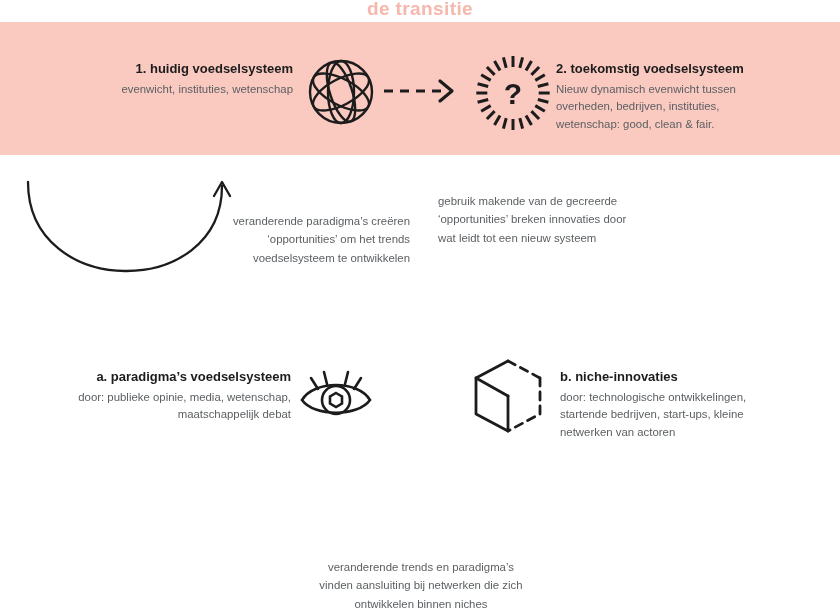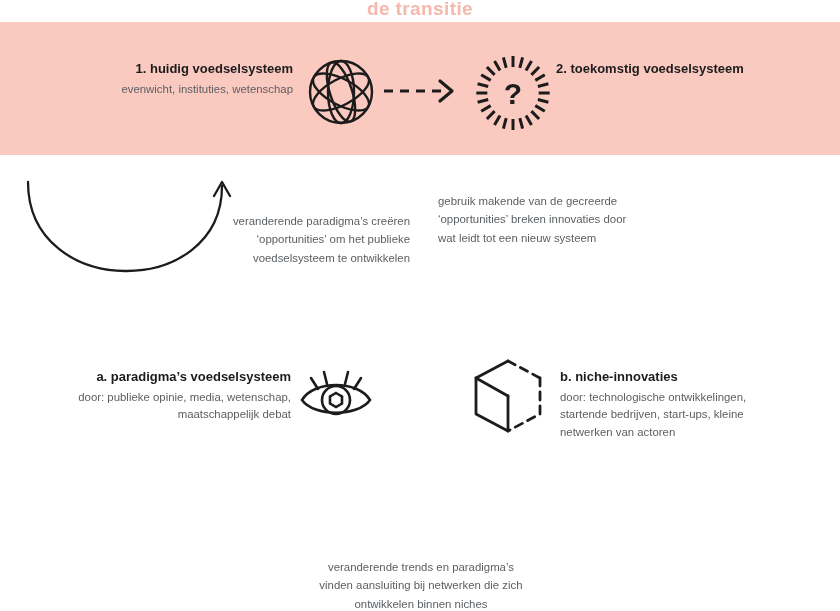--- a/index.html
+++ b/index.html
@@ -193,25 +193,30 @@
         <line x1="14.9" y1="15" x2="22.6" y2="22.9"></line>
         <line x1="22.5" y1="9" x2="28" y2="18.6"></line>
         <line x1="31.4" y1="5.3" x2="34.2" y2="15.9"></line>
       </g>
       <text x="41" y="52" text-anchor="middle" font-family="Liberation Sans, sans-serif" font-size="30" font-weight="bold" fill="#1c1c1c">?</text>
     </svg>
   </div>
 
   <div class="tblock" id="block-future">
     <div class="head">2. toekomstig voedselsysteem</div>
+    <div class="sub">
+      <div>Nieuw dynamisch evenwicht tussen</div>
+      <div>overheden, bedrijven, instituties,</div>
+      <div>wetenschap: good, clean &amp; fair.</div>
+    </div>
   </div>
 
   <div class="tblock midtext" id="text-left-mid">
     <div>veranderende paradigma’s creëren</div>
-    <div>‘opportunities’ om het publieke</div>
+    <div>‘opportunities’ om het trends</div>
     <div>voedselsysteem te ontwikkelen</div>
   </div>
 
   <div class="tblock midtext" id="text-right-mid">
     <div>gebruik makende van de gecreerde</div>
     <div>‘opportunities’ breken innovaties door</div>
     <div>wat leidt tot een nieuw systeem</div>
   </div>
 
   <div id="arcs">

